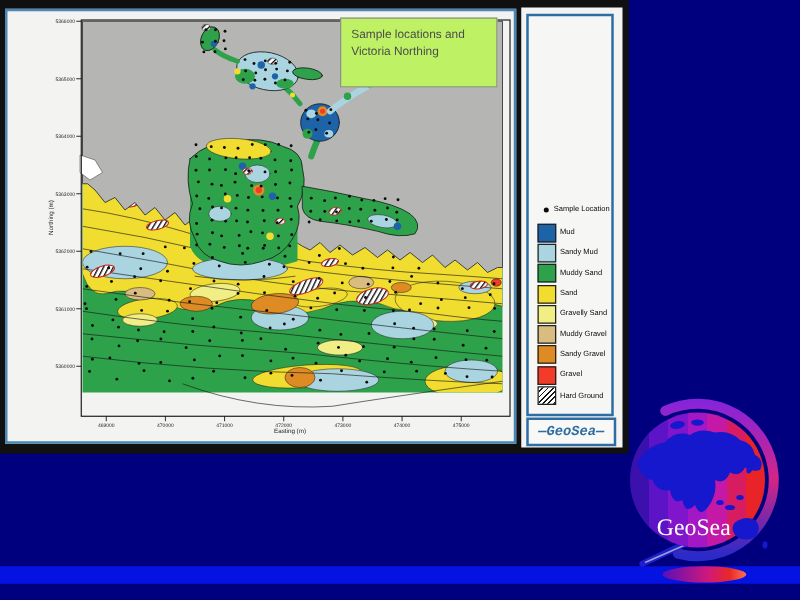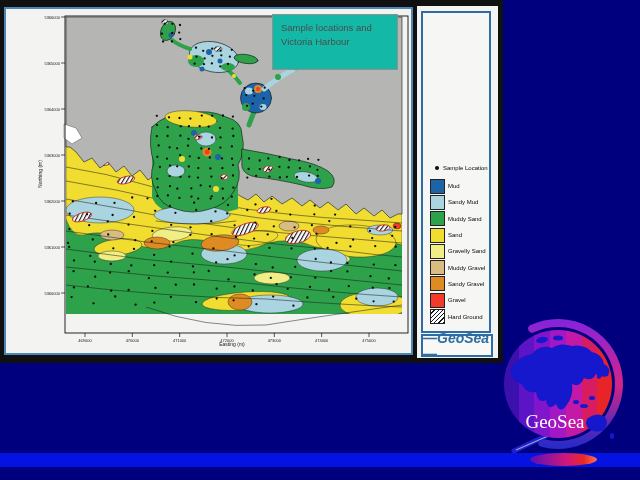--- a/index.html
+++ b/index.html
@@ -2,36 +2,36 @@
 <html><head>
 <meta charset="utf-8">
 <style>
   html,body{margin:0;padding:0;background:#000;}
   .screen{position:relative;width:640px;height:480px;background:#00007e;overflow:hidden;
           font-family:"Liberation Sans","DejaVu Sans",sans-serif;}
   .backdrop{position:absolute;left:0;top:0;width:503px;height:363px;background:#101010;}
   .map-panel{position:absolute;left:4px;top:7px;width:405px;height:344px;
              background:#f3f3f1;border:2px solid #4a87b5;}
   .map-svg{position:absolute;left:0;top:0;}
-  .title-box{position:absolute;left:266px;top:5px;width:114px;height:44px;background:#14b8a6;
+  .title-box{position:absolute;left:266px;top:5px;width:114px;height:44px;background:#bef264;
              border:1px solid #8f8f8f;padding:6px 2px 4px 8px;color:#4c4c4c;font-size:9.5px;line-height:1.45;}
   .legend-panel{position:absolute;left:417px;top:6px;width:81px;height:352px;background:#f3f3f1;}
   .legend-box{position:absolute;left:4px;top:5px;width:66px;height:318px;border:2px solid #2e6da4;
               background:#f6f6f4;}
   .legend-content{position:absolute;left:7px;top:148px;right:1px;}
   .sample-row{display:flex;align-items:center;height:13px;margin-left:3px;margin-bottom:4px;}
   .sample-dot{width:4px;height:4px;border-radius:50%;background:#0b0b0b;margin:0 4px 0 2px;flex:0 0 auto;}
   .l-row{display:flex;align-items:center;height:16.3px;}
   .l-swatch{width:13px;height:13px;border:1px solid #222;margin-right:3px;flex:0 0 auto;}
   .l-swatch.hatch{background:repeating-linear-gradient(135deg,#fdfdfd 0,#fdfdfd 2px,#161616 2px,#161616 3px);}
   .l-label,.sample-label{font-size:6px;color:#0a0a0a;white-space:nowrap;letter-spacing:0;}
   .geosea-box{position:absolute;left:4px;top:328px;width:68px;height:19px;border:2px solid #2e6da4;
               background:#f8f8f6;display:flex;align-items:center;justify-content:center;}
-  .geosea-label{font-family:Liberation Sans, sans-serif;font-style:italic;font-weight:bold;
-                font-size:14px;color:#2e6da4;}
+  .geosea-label{font-family:Liberation Mono, monospace;font-style:italic;font-weight:bold;
+                font-size:11px;color:#2e6da4;}
   .bottom-bar{position:absolute;left:0;top:453px;width:640px;height:14px;background:#0513e2;z-index:1;}
   .logo-svg{position:absolute;left:488px;top:318px;z-index:2;}
 </style>
 </head>
 <body>
 
 <div class="screen">
   <div class="backdrop"></div>
 
   <div class="map-panel">
@@ -484,21 +484,21 @@
           <text x="54" y="239.5" font-size="4" fill="#222" text-anchor="end">5361000</text>
           <line x1="55" y1="284" x2="59" y2="284" stroke="#111" stroke-width="0.7"></line>
           <text x="54" y="285.5" font-size="4" fill="#222" text-anchor="end">5360000</text>
         </g>
       <text x="226" y="337" font-size="5" fill="#222" text-anchor="middle">Easting (m)</text>
       <text x="36" y="165" font-size="5" fill="#222" text-anchor="middle" transform="rotate(-90 36 165)">Northing (m)</text>
     </svg>
 
     <div class="title-box">
       <div>Sample locations and</div>
-      <div>Victoria Harbour</div>
+      <div>Victoria Northing</div>
     </div>
   </div>
 
   <div class="legend-panel">
     <div class="legend-box">
       <div class="legend-content">
         <div class="sample-row">
           <span class="sample-dot"></span>
           <span class="sample-label">Sample Location</span>
         </div>

